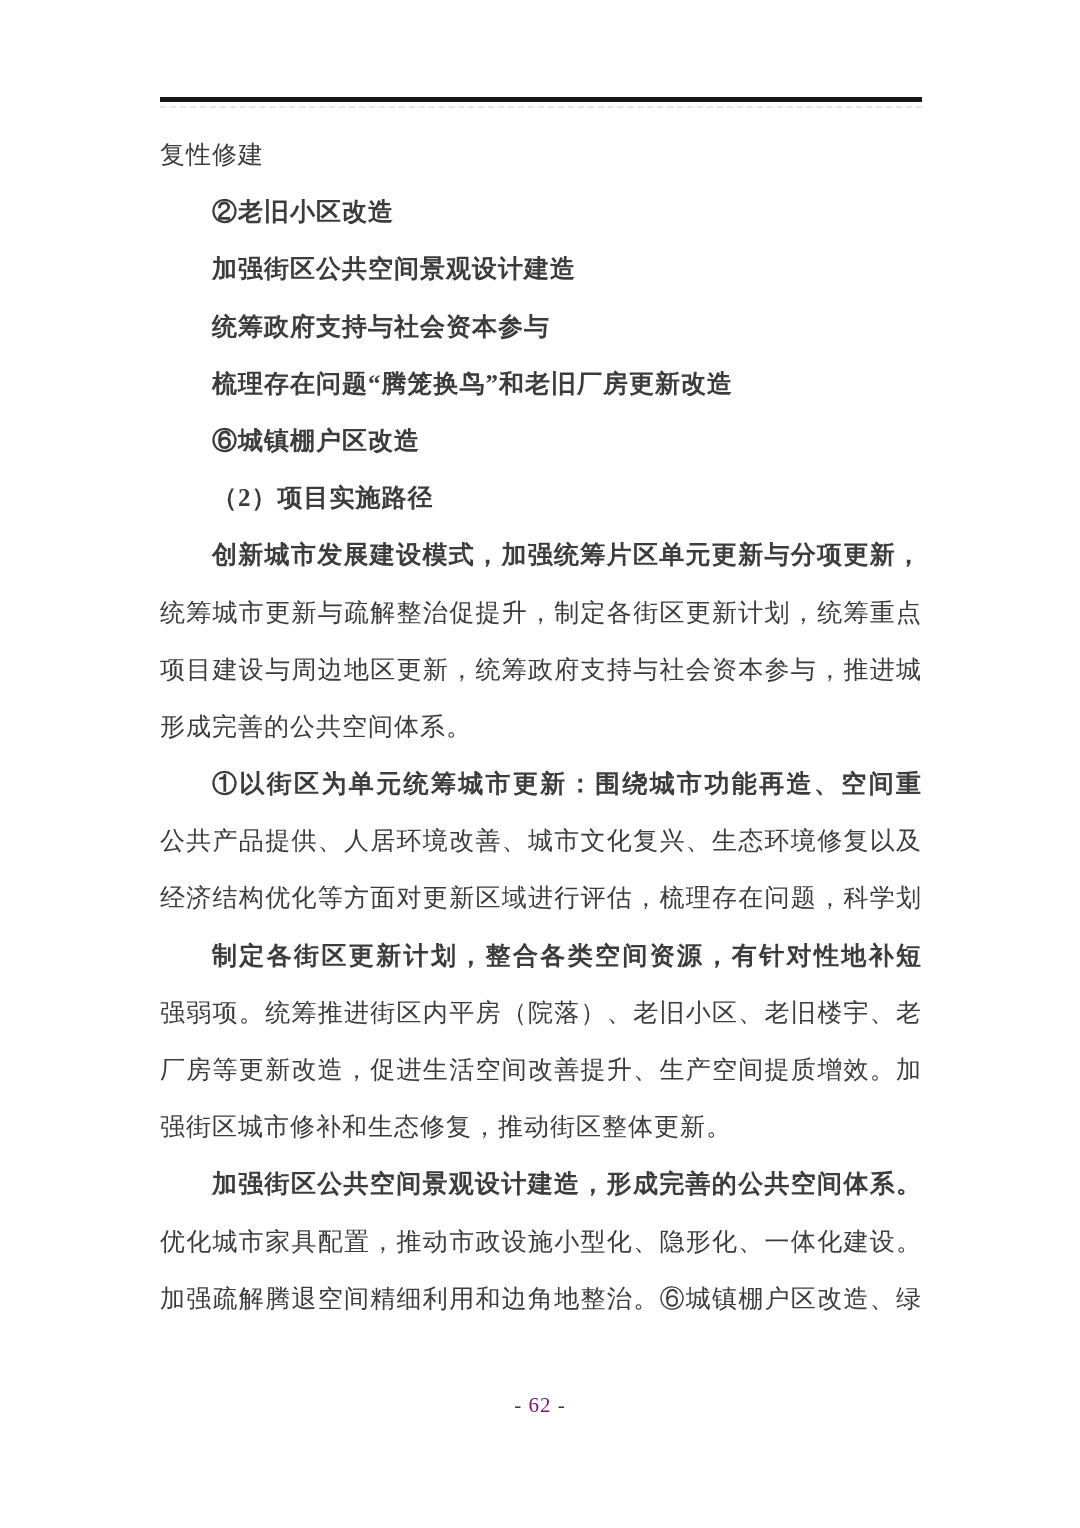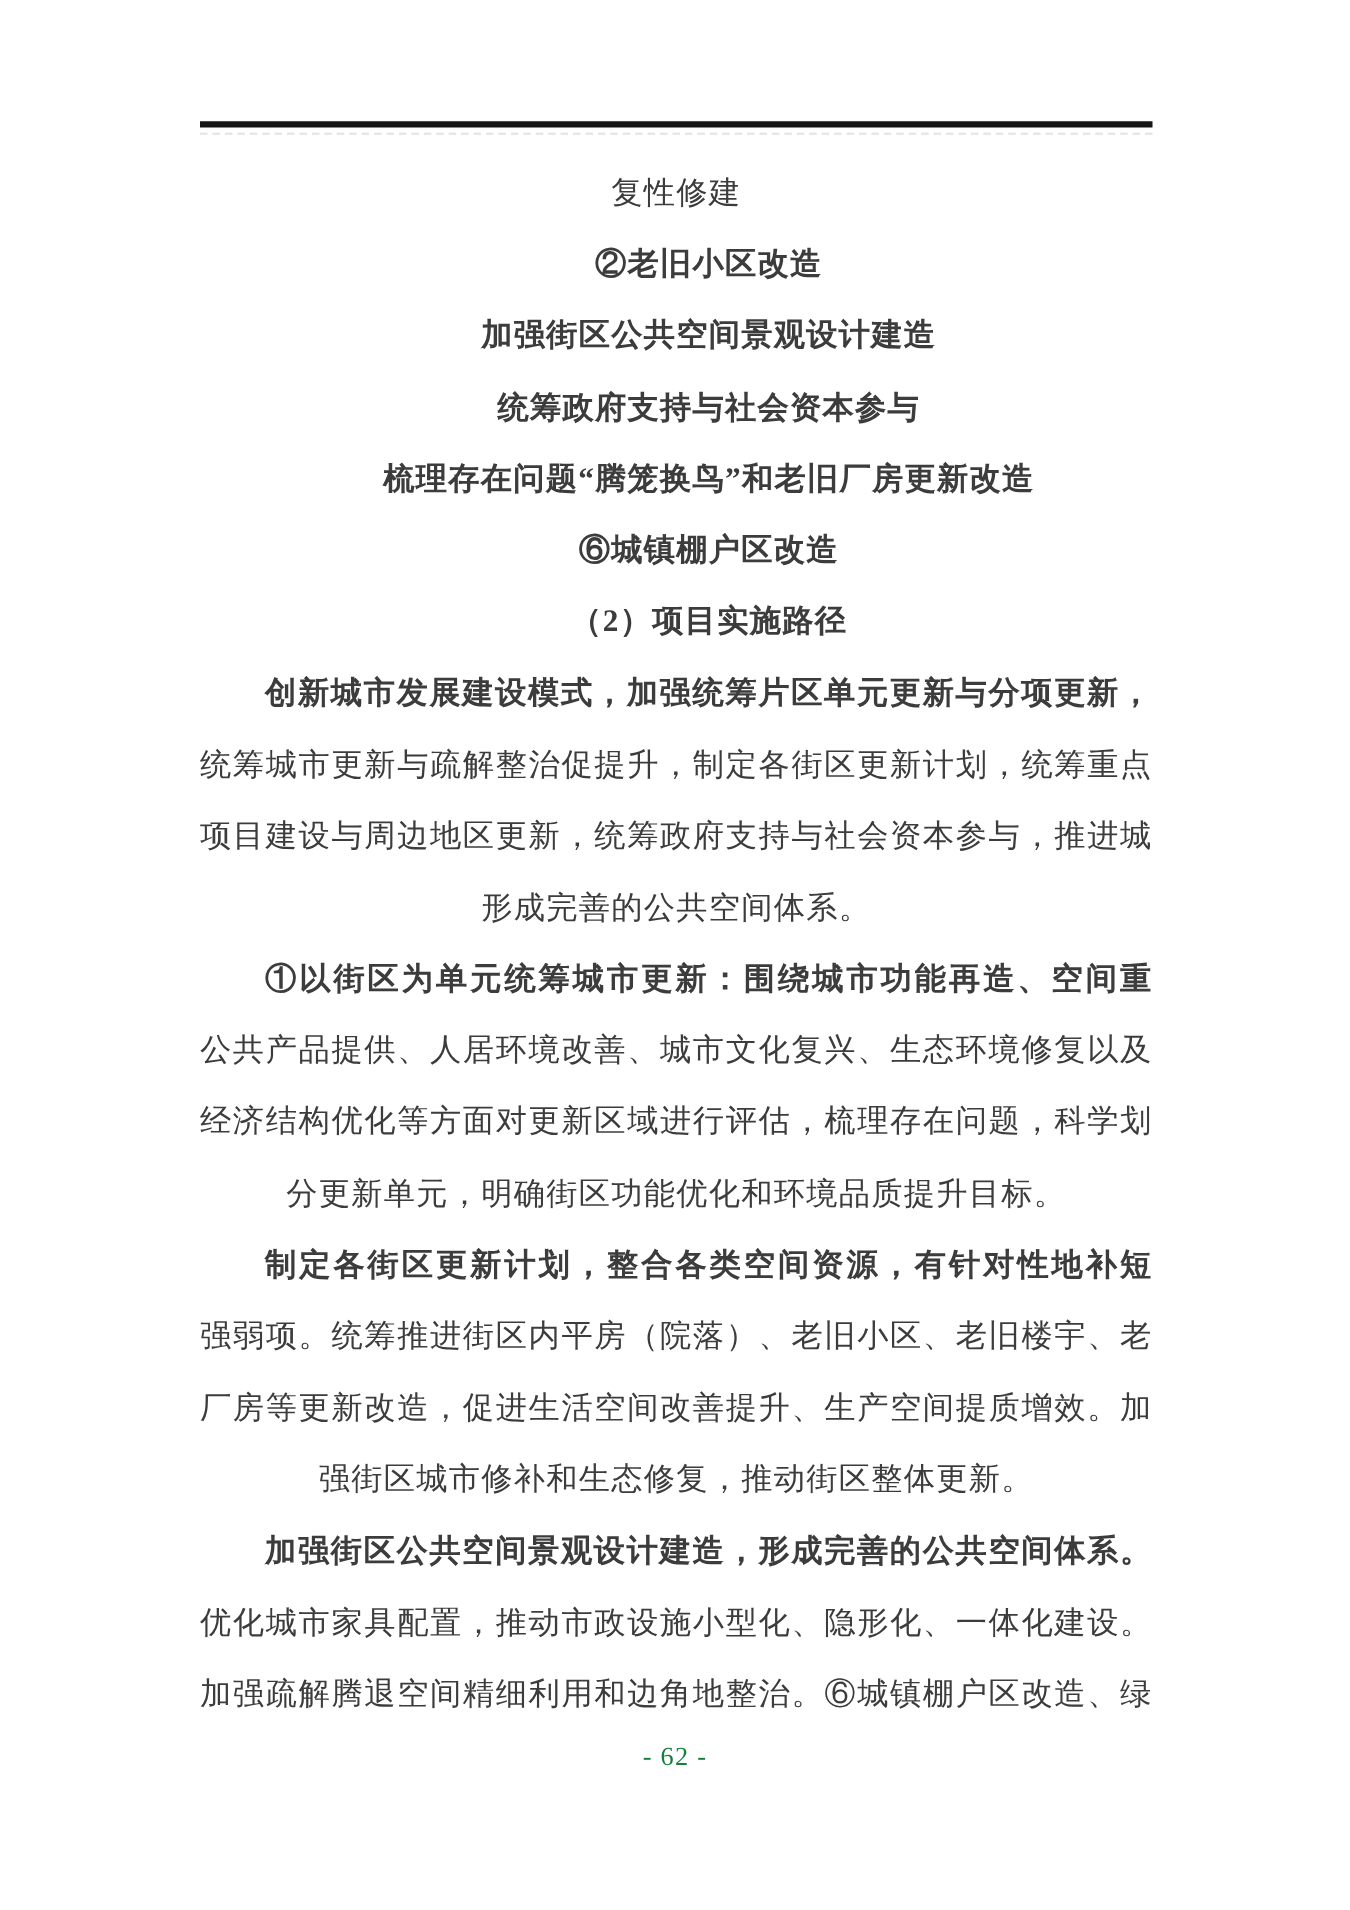--- a/index.html
+++ b/index.html
@@ -37,40 +37,40 @@
     left: 160px;
     top: 126px;
     width: 762px;
     color: #3c3c3c;
     font-size: 25px;
     letter-spacing: 1px;
   }
   .line {
     height: 57.2px;
     line-height: 57.2px;
-    text-align: center;
+    text-align: left;
     white-space: nowrap;
   }
   .line.fill {
     white-space: normal;
     text-align: justify;
     text-align-last: justify;
     overflow: hidden;
   }
   .line.indent {
     padding-left: 52px;
     font-weight: bold;
   }
   .page-number {
     position: absolute;
     left: 0;
     top: 1393px;
     width: 1080px;
     text-align: center;
-    color: #15803d;
+    color: #701a75;
     font-size: 21px;
     letter-spacing: 1px;
     font-family: "Liberation Serif", "DejaVu Serif", serif;
   }
 </style>
 </head>
 <body>
 
 <div class="page">
   <div class="top-rule"></div>
@@ -82,21 +82,20 @@
       <div class="line indent">梳理存在问题“腾笼换鸟”和老旧厂房更新改造</div>
       <div class="line indent">⑥城镇棚户区改造</div>
       <div class="line indent">（2）项目实施路径</div>
       <div class="line indent fill">创新城市发展建设模式，加强统筹片区单元更新与分项更新，</div>
       <div class="line fill">统筹城市更新与疏解整治促提升，制定各街区更新计划，统筹重点</div>
       <div class="line fill">项目建设与周边地区更新，统筹政府支持与社会资本参与，推进城</div>
       <div class="line">形成完善的公共空间体系。</div>
       <div class="line indent fill">①以街区为单元统筹城市更新：围绕城市功能再造、空间重塑、</div>
       <div class="line fill">公共产品提供、人居环境改善、城市文化复兴、生态环境修复以及</div>
       <div class="line fill">经济结构优化等方面对更新区域进行评估，梳理存在问题，科学划</div>
-      <div class="line">分更新单元，明确街区功能优化和环境品质提升目标。</div>
       <div class="line indent fill">制定各街区更新计划，整合各类空间资源，有针对性地补短板、</div>
       <div class="line fill">强弱项。统筹推进街区内平房（院落）、老旧小区、老旧楼宇、老旧</div>
       <div class="line fill">厂房等更新改造，促进生活空间改善提升、生产空间提质增效。加</div>
       <div class="line">强街区城市修补和生态修复，推动街区整体更新。</div>
       <div class="line indent fill">加强街区公共空间景观设计建造，形成完善的公共空间体系。</div>
       <div class="line fill">优化城市家具配置，推动市政设施小型化、隐形化、一体化建设。</div>
       <div class="line fill">加强疏解腾退空间精细利用和边角地整治。⑥城镇棚户区改造、绿</div>
     </div>
   <div class="page-number">- 62 -</div>
 </div>

